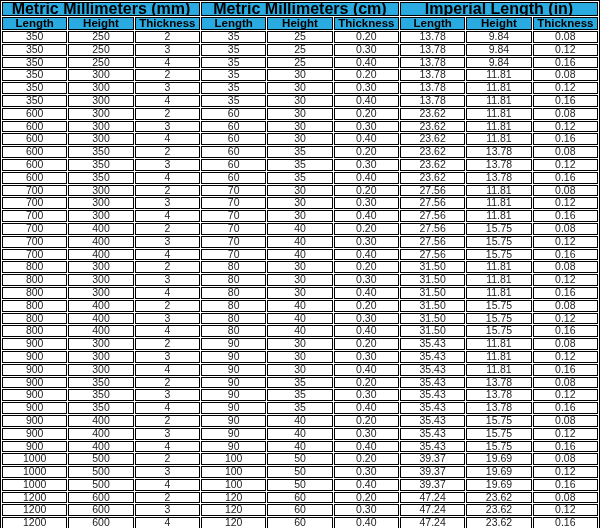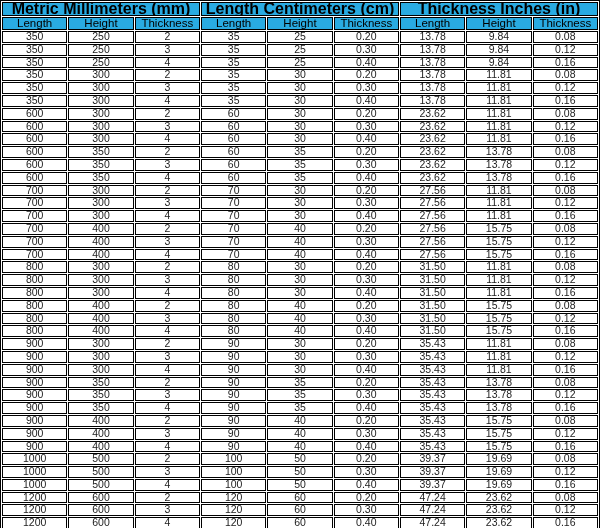--- a/index.html
+++ b/index.html
@@ -38,42 +38,42 @@
     background: var(--header-bg);
     color: #000000;
     font-weight: bold;
     font-size: 16px;
     line-height: 12px;
     height: 12px;
   }
   th.col-header {
     background: var(--header-bg);
     color: #000000;
-    font-weight: normal;
+    font-weight: bold;
     font-size: 11.5px;
     line-height: 11px;
     height: 11px;
   }
   td.cell {
     background: var(--cell-bg);
     color: var(--text-color);
     font-size: 10.5px;
     line-height: 9.8px;
     height: 9.8px;
   }
 </style>
 </head>
 <body>
 
 <table class="conv">
   <thead>
     <tr>
       <th colspan="3" class="group-header">Metric Millimeters (mm)</th>
-      <th colspan="3" class="group-header">Length Centimeters (cm)</th>
-      <th colspan="3" class="group-header">Thickness Inches (in)</th>
+      <th colspan="3" class="group-header">Metric Millimeters (cm)</th>
+      <th colspan="3" class="group-header">Imperial Length (in)</th>
     </tr>
     <tr>
       <th class="col-header">Length</th>
       <th class="col-header">Height</th>
       <th class="col-header">Thickness</th>
       <th class="col-header">Length</th>
       <th class="col-header">Height</th>
       <th class="col-header">Thickness</th>
       <th class="col-header">Length</th>
       <th class="col-header">Height</th>

